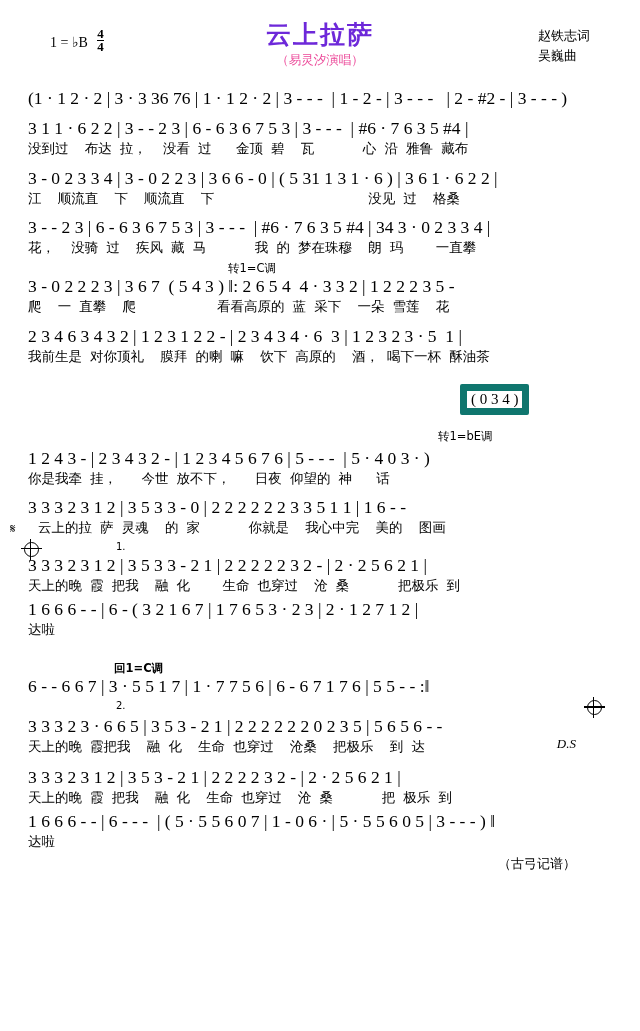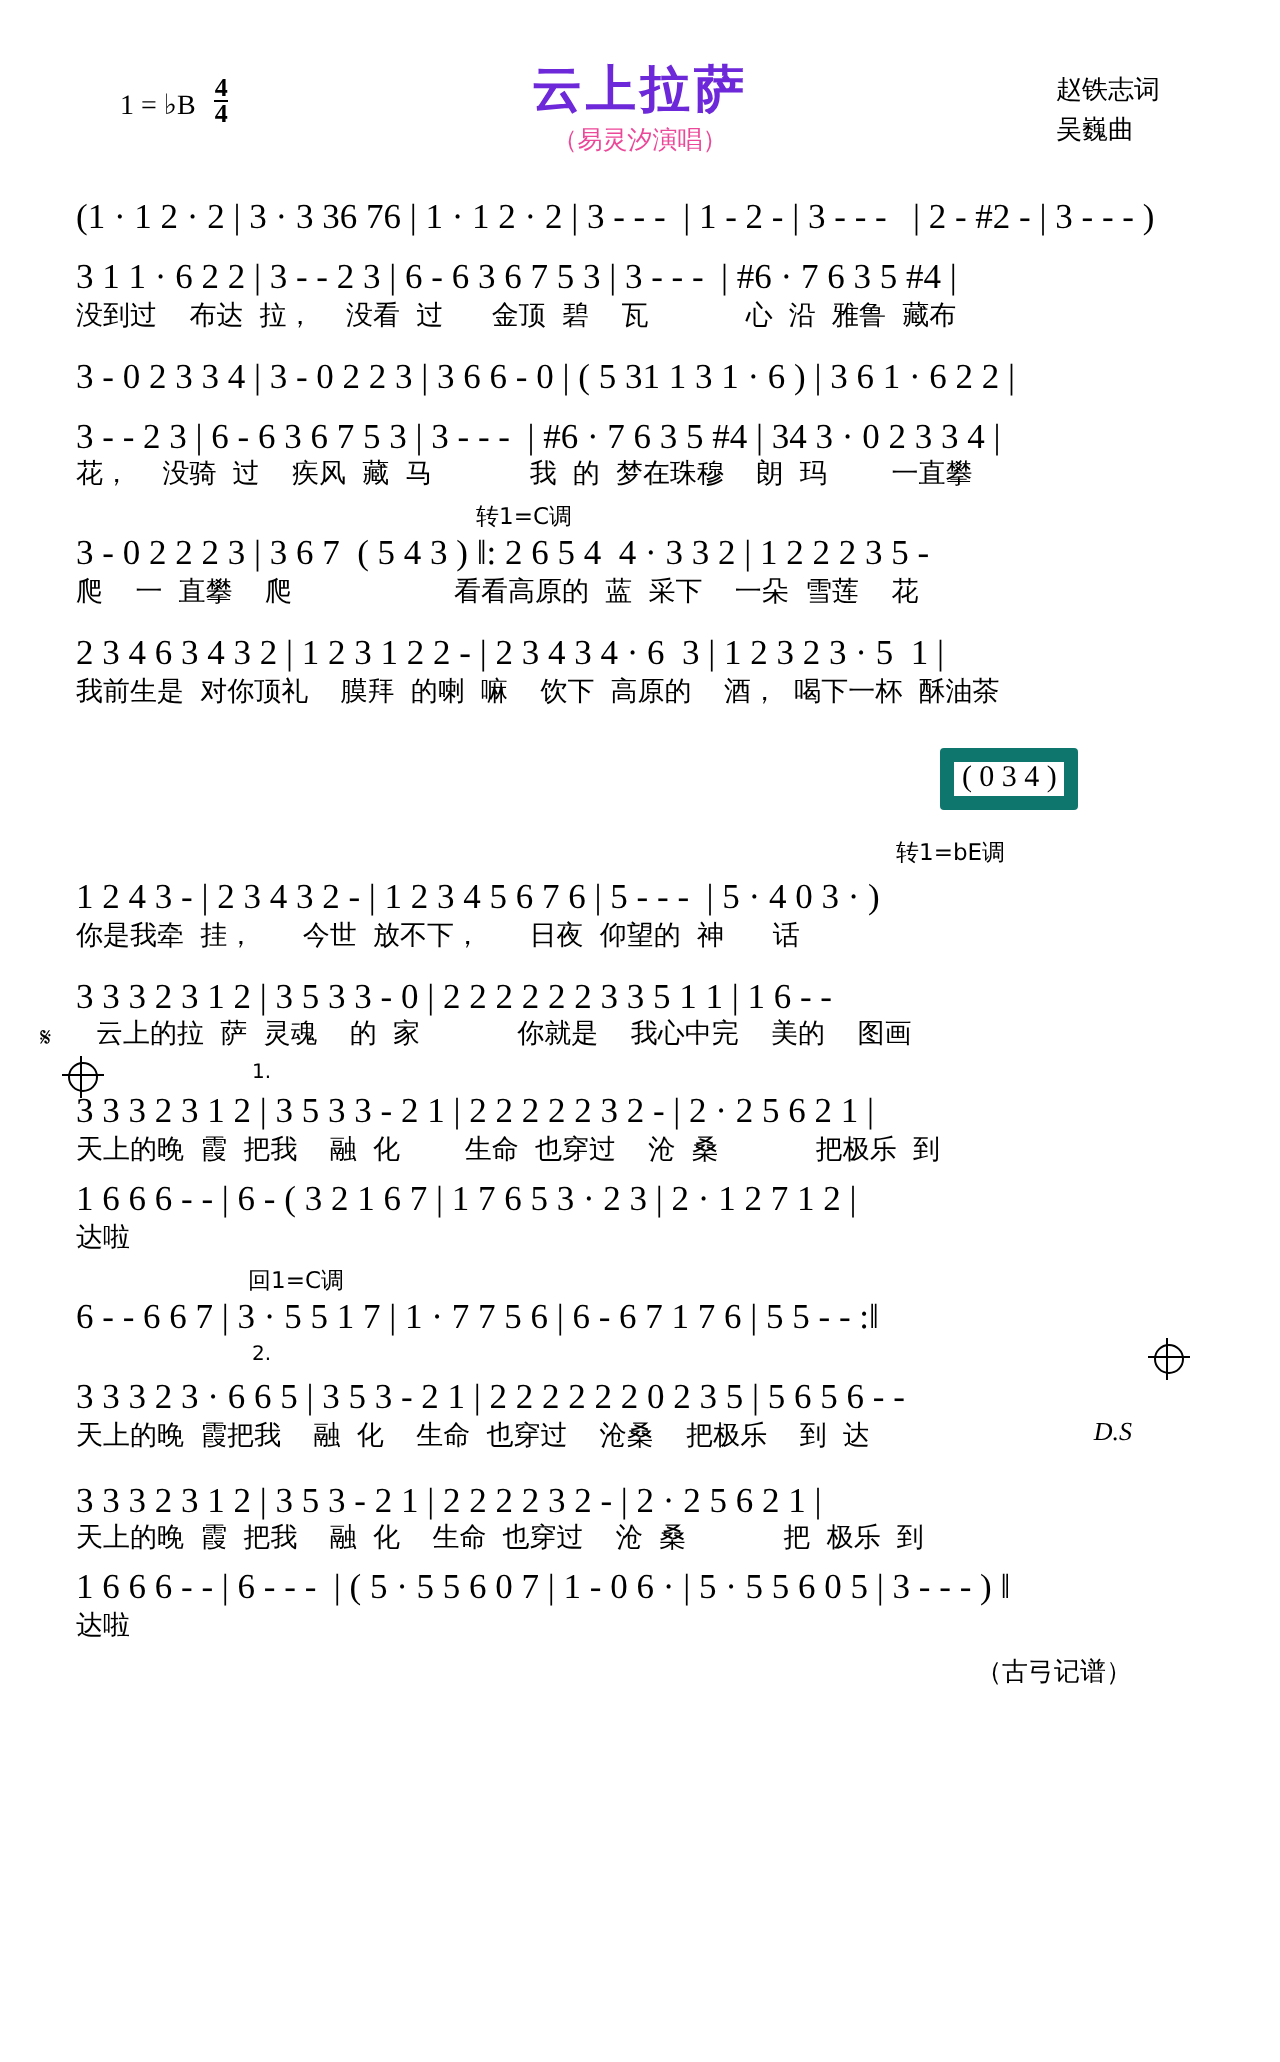--- a/index.html
+++ b/index.html
@@ -13,21 +13,21 @@
     font-family: "Liberation Serif", serif;
     color: #000000;
     position: relative;
     overflow: hidden;
   }
   .sheet {
     position: relative;
     width: 640px;
     height: 916px;
     box-sizing: border-box;
-    padding: 12px;
+    padding: 2px;
   }
 
   
   .header {
     position: relative;
     height: 86px;
   }
   .key-sig {
     position: absolute;
     left: 48px;
@@ -196,20 +196,21 @@
       <div class="notes">(1 · 1 2 · 2 | 3 · 3 36 76 | 1 · 1 2 · 2 | 3 - - -  | 1 - 2 - | 3 - - -   | 2 - #2 - | 3 - - - )</div>
     </div>
 
     <div class="blk">
       <div class="notes">3 1 1 · 6 2 2 | 3 - - 2 3 | 6 - 6 3 6 7 5 3 | 3 - - -  | #6 · 7 6 3 5 #4 |</div>
       <div class="lyric">没到过  布达 拉，  没看 过   金顶 碧  瓦      心 沿 雅鲁 藏布</div>
     </div>
 
     <div class="blk">
       <div class="notes">3 - 0 2 3 3 4 | 3 - 0 2 2 3 | 3 6 6 - 0 | ( 5 31 1 3 1 · 6 ) | 3 6 1 · 6 2 2 |</div>
+      <div class="lyric">江  顺流直  下  顺流直  下                   没见 过  格桑</div>
     </div>
 
     <div class="blk0">
       <div class="notes">3 - - 2 3 | 6 - 6 3 6 7 5 3 | 3 - - -  | #6 · 7 6 3 5 #4 | 34 3 · 0 2 3 3 4 |</div>
       <div class="lyric">花，  没骑 过  疾风 藏 马      我 的 梦在珠穆  朗 玛    一直攀</div>
     </div>
 
     <div class="ann ann-ind">转1=C调</div>
 
     <div class="blk">
@@ -247,21 +248,21 @@
     <div class="blk0">
       <div class="notes">3 3 3 2 3 1 2 | 3 5 3 3 - 2 1 | 2 2 2 2 2 3 2 - | 2 · 2 5 6 2 1 |</div>
       <div class="lyric">天上的晚 霞 把我  融 化    生命 也穿过  沧 桑      把极乐 到</div>
     </div>
 
     <div class="blk0">
       <div class="notes">1 6 6 6 - - | 6 - ( 3 2 1 6 7 | 1 7 6 5 3 · 2 3 | 2 · 1 2 7 1 2 |</div>
       <div class="lyric">达啦</div>
     </div>
 
-    <div class="ann ann-ind3" style="margin-top:2px;">回1=C调</div>
+    <div class="ann ann-ind3" style="margin-top:20px;font-weight:bold;">回1=C调</div>
 
     <div class="blk0">
       <div class="notes">6 - - 6 6 7 | 3 · 5 5 1 7 | 1 · 7 7 5 6 | 6 - 6 7 1 7 6 | 5 5 - - :‖</div>
     </div>
 
     <div class="row" style="height:16px; margin-top:2px;">
       <span class="ending" style="left:88px; top:0;">2.</span>
       <span class="ending bar" style="left:30px; top:6px; width:480px;"></span>
       <span class="coda-wrap" style="right:8px; top:-2px;"><span class="coda"></span></span>
     </div>

